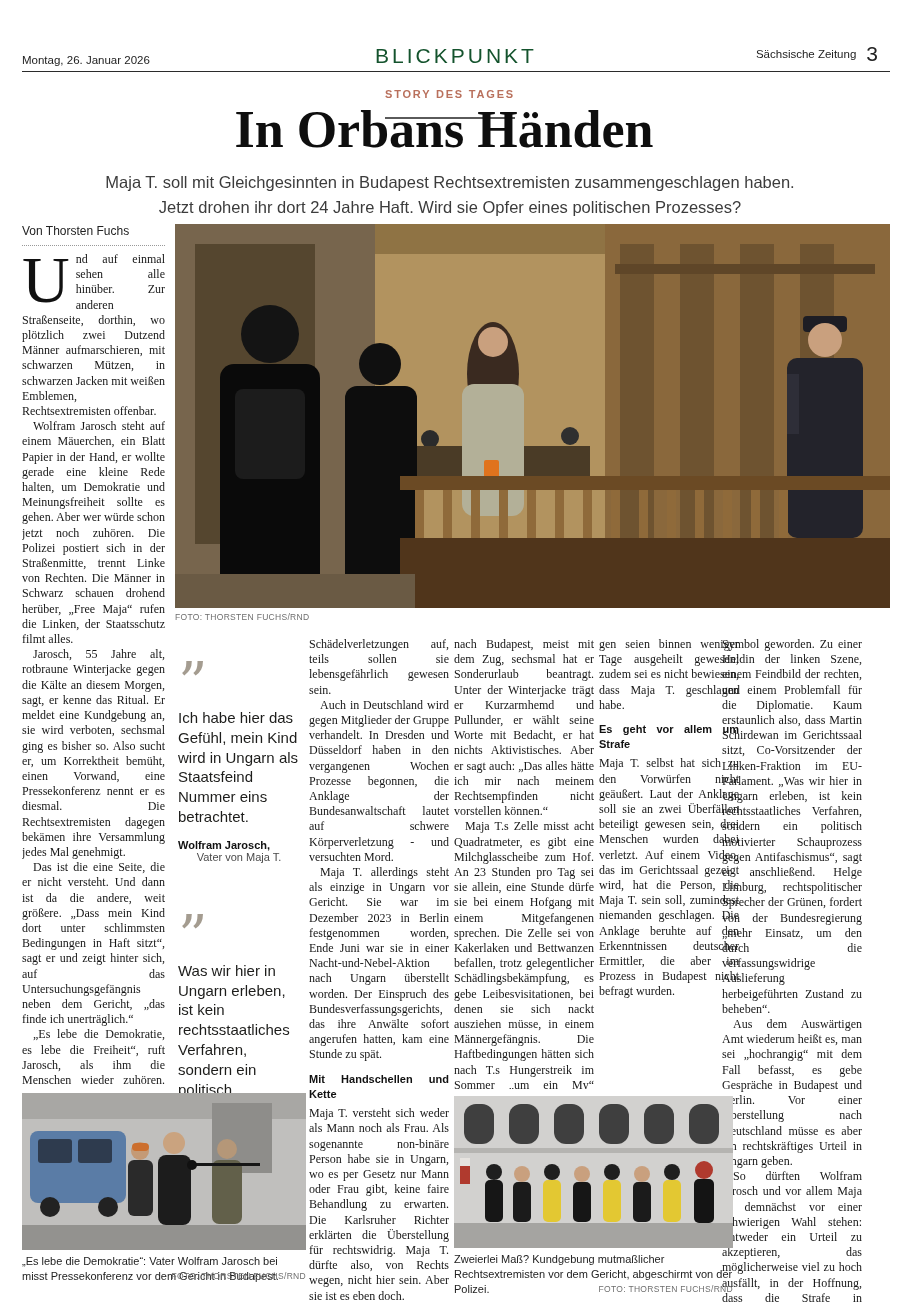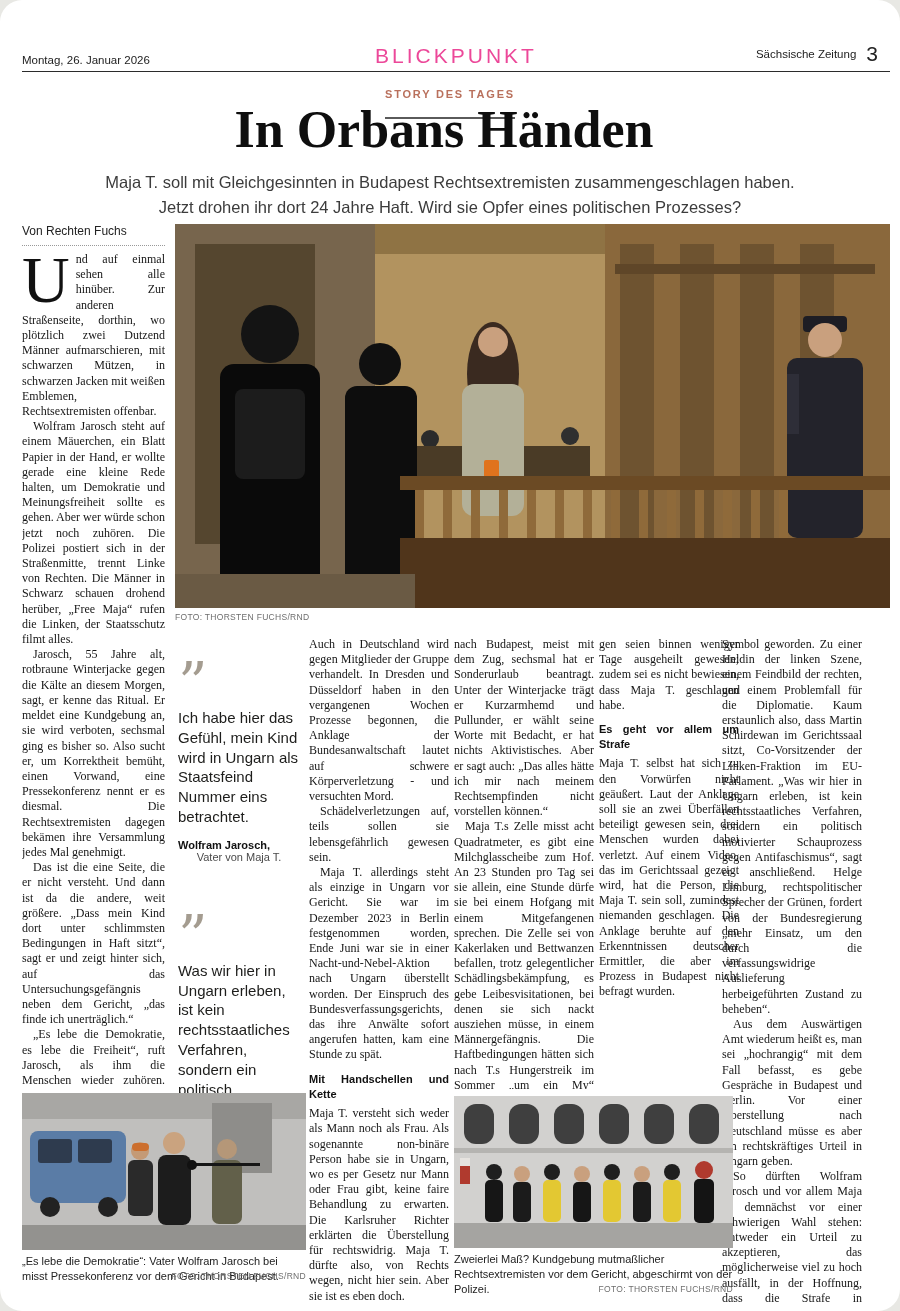--- a/index.html
+++ b/index.html
@@ -1,22 +1,22 @@
 <!DOCTYPE html>
 <html lang="de"><head>
 <meta charset="utf-8">
 <style>
   html,body{margin:0;padding:0;background:#e8e8e4;}
   .page{position:relative;width:900px;height:1311px;background:#ffffff;margin:0 auto;
-        font-family:"Liberation Sans",sans-serif;color:#1a1a1a;overflow:hidden;border-radius:22px;}
+        font-family:"Liberation Sans",sans-serif;color:#1a1a1a;overflow:hidden;}
   
   .masthead{position:absolute;left:22px;right:10px;top:44px;height:24px;}
   .mast-date{position:absolute;left:0;bottom:2px;font-size:11.5px;color:#222;}
   .mast-section{position:absolute;left:0;right:0;bottom:0;text-align:center;font-size:21px;
-                letter-spacing:3px;font-weight:500;color:#ec4899;}
+                letter-spacing:3px;font-weight:500;color:#14532d;}
   .mast-right{position:absolute;right:12px;bottom:2px;font-size:11.5px;color:#222;}
   .mast-pageno{font-size:21px;font-weight:400;margin-left:10px;vertical-align:-3px;}
   .mast-rule{position:absolute;left:22px;right:10px;top:71px;height:1px;background:#2b2b2b;}
   
   .kicker-wrap{position:absolute;left:0;right:0;top:84px;text-align:center;}
   .kicker{display:inline-block;font-size:11px;font-weight:bold;letter-spacing:1.8px;
           color:#b9705c;padding-bottom:17px;border-bottom:2px solid #5a5a5a;}
   .headline{position:absolute;left:0;right:12px;top:100px;text-align:center;
             font-family:"Liberation Serif",serif;font-size:52px;font-weight:bold;color:#0e0e0e;}
   .subtitle{position:absolute;left:100px;right:100px;top:170px;text-align:center;
@@ -74,21 +74,21 @@
   <div class="mast-rule"></div>
 
   <div class="kicker-wrap">
     <span class="kicker">STORY DES TAGES</span>
   </div>
   <h1 class="headline" style="margin:0;">In Orbans Händen</h1>
   <div class="subtitle">
     <div>Maja T. soll mit Gleichgesinnten in Budapest Rechtsextremisten zusammengeschlagen haben.</div>
     <div>Jetzt drohen ihr dort 24 Jahre Haft. Wird sie Opfer eines politischen Prozesses?</div>
   </div>
-  <div class="byline">Von Rechten Fuchs</div>
+  <div class="byline">Von Thorsten Fuchs</div>
 
   <div class="photo photo-main">
     <svg width="715" height="384" viewBox="0 0 715 384">
       <rect width="715" height="384" fill="#b2935f"></rect>
       <rect x="0" y="0" width="715" height="30" fill="#8f7344"></rect>
       <rect x="430" y="0" width="285" height="384" fill="#8a683c"></rect>
       <rect x="445" y="20" width="34" height="300" fill="#6e5330"></rect>
       <rect x="505" y="20" width="34" height="300" fill="#6e5330"></rect>
       <rect x="565" y="20" width="34" height="300" fill="#6e5330"></rect>
       <rect x="625" y="20" width="34" height="300" fill="#6e5330"></rect>
@@ -158,22 +158,22 @@
   </div>
 
   <div class="col col1 dropcap-first">
       <p class="para">Und auf einmal sehen alle hinüber. Zur anderen Straßenseite, dorthin, wo plötzlich zwei Dutzend Männer aufmarschieren, mit schwarzen Mützen, in schwarzen Jacken mit weißen Emblemen, Rechtsextremisten offenbar.</p>
       <p class="para">Wolfram Jarosch steht auf einem Mäuerchen, ein Blatt Papier in der Hand, er wollte gerade eine kleine Rede halten, um Demokratie und Meinungsfreiheit sollte es gehen. Aber wer würde schon jetzt noch zuhören. Die Polizei postiert sich in der Straßenmitte, trennt Linke von Rechten. Die Männer in Schwarz schauen drohend herüber, „Free Maja“ rufen die Linken, der Staatsschutz filmt alles.</p>
       <p class="para">Jarosch, 55 Jahre alt, rotbraune Winterjacke gegen die Kälte an diesem Morgen, sagt, er kenne das Ritual. Er meldet eine Kundgebung an, sie wird verboten, sechsmal ging es bisher so. Also sucht er, um Korrektheit bemüht, einen Vorwand, eine Pressekonferenz nennt er es diesmal. Die Rechtsextremisten dagegen bekämen ihre Versammlung jedes Mal genehmigt.</p>
       <p class="para">Das ist die eine Seite, die er nicht versteht. Und dann ist da die andere, weit größere. „Dass mein Kind dort unter schlimmsten Bedingungen in Haft sitzt“, sagt er und zeigt hinter sich, auf das Untersuchungsgefängnis neben dem Gericht, „das finde ich unerträglich.“</p>
       <p class="para">„Es lebe die Demokratie, es lebe die Freiheit“, ruft Jarosch, als ihm die Menschen wieder zuhören. Er ist Lehrer, Chemie und Biologie, er ist es gewohnt, vor Menschen zu reden. Aber in den vergangenen Monaten ist viel Übung dazugekommen.</p>
     </div>
   <div class="col col3">
+      <p class="para">Schädelverletzungen auf, teils sollen sie lebensgefährlich gewesen sein.</p>
       <p class="para">Auch in Deutschland wird gegen Mitglieder der Gruppe verhandelt. In Dresden und Düsseldorf haben in den vergangenen Wochen Prozesse begonnen, die Anklage der Bundesanwaltschaft lautet auf schwere Körperverletzung - und versuchten Mord.</p>
-      <p class="para">Schädelverletzungen auf, teils sollen sie lebensgefährlich gewesen sein.</p>
       <p class="para">Maja T. allerdings steht als einzige in Ungarn vor Gericht. Sie war im Dezember 2023 in Berlin festgenommen worden, Ende Juni war sie in einer Nacht-und-Nebel-Aktion nach Ungarn überstellt worden. Der Einspruch des Bundesverfassungsgerichts, das ihre Anwälte sofort angerufen hatten, kam eine Stunde zu spät.</p>
       <h4 class="subhead">Mit Handschellen und Kette</h4>
       <p class="para">Maja T. versteht sich weder als Mann noch als Frau. Als sogenannte non-binäre Person habe sie in Ungarn, wo es per Gesetz nur Mann oder Frau gibt, keine faire Behandlung zu erwarten. Die Karlsruher Richter erklärten die Überstellung für rechtswidrig. Maja T. dürfte also, von Rechts wegen, nicht hier sein. Aber sie ist es eben doch.</p>
     </div>
   <div class="col col4">
       <p class="para">nach Budapest, meist mit dem Zug, sechsmal hat er Sonderurlaub beantragt. Unter der Winterjacke trägt er Kurzarmhemd und Pullunder, er wählt seine Worte mit Bedacht, er hat nichts Aktivistisches. Aber er sagt auch: „Das alles hätte ich mir nach meinem Rechtsempfinden nicht vorstellen können.“</p>
       <p class="para">Maja T.s Zelle misst acht Quadratmeter, es gibt eine Milchglasscheibe zum Hof. An 23 Stunden pro Tag sei sie allein, eine Stunde dürfe sie bei einem Hofgang mit einem Mitgefangenen sprechen. Die Zelle sei von Kakerlaken und Bettwanzen befallen, trotz gelegentlicher Schädlingsbekämpfung, es gebe Leibesvisitationen, bei denen sie sich nackt ausziehen müsse, in einem Männergefängnis. Die Haftbedingungen hätten sich nach T.s Hungerstreik im Sommer „um ein My“ verbessert, minimal also, aber nicht grundlegend.</p>
     </div>
   <div class="col col5">
       <p class="para">gen seien binnen weniger Tage ausgeheilt gewesen; zudem sei es nicht bewiesen, dass Maja T. geschlagen habe.</p>

